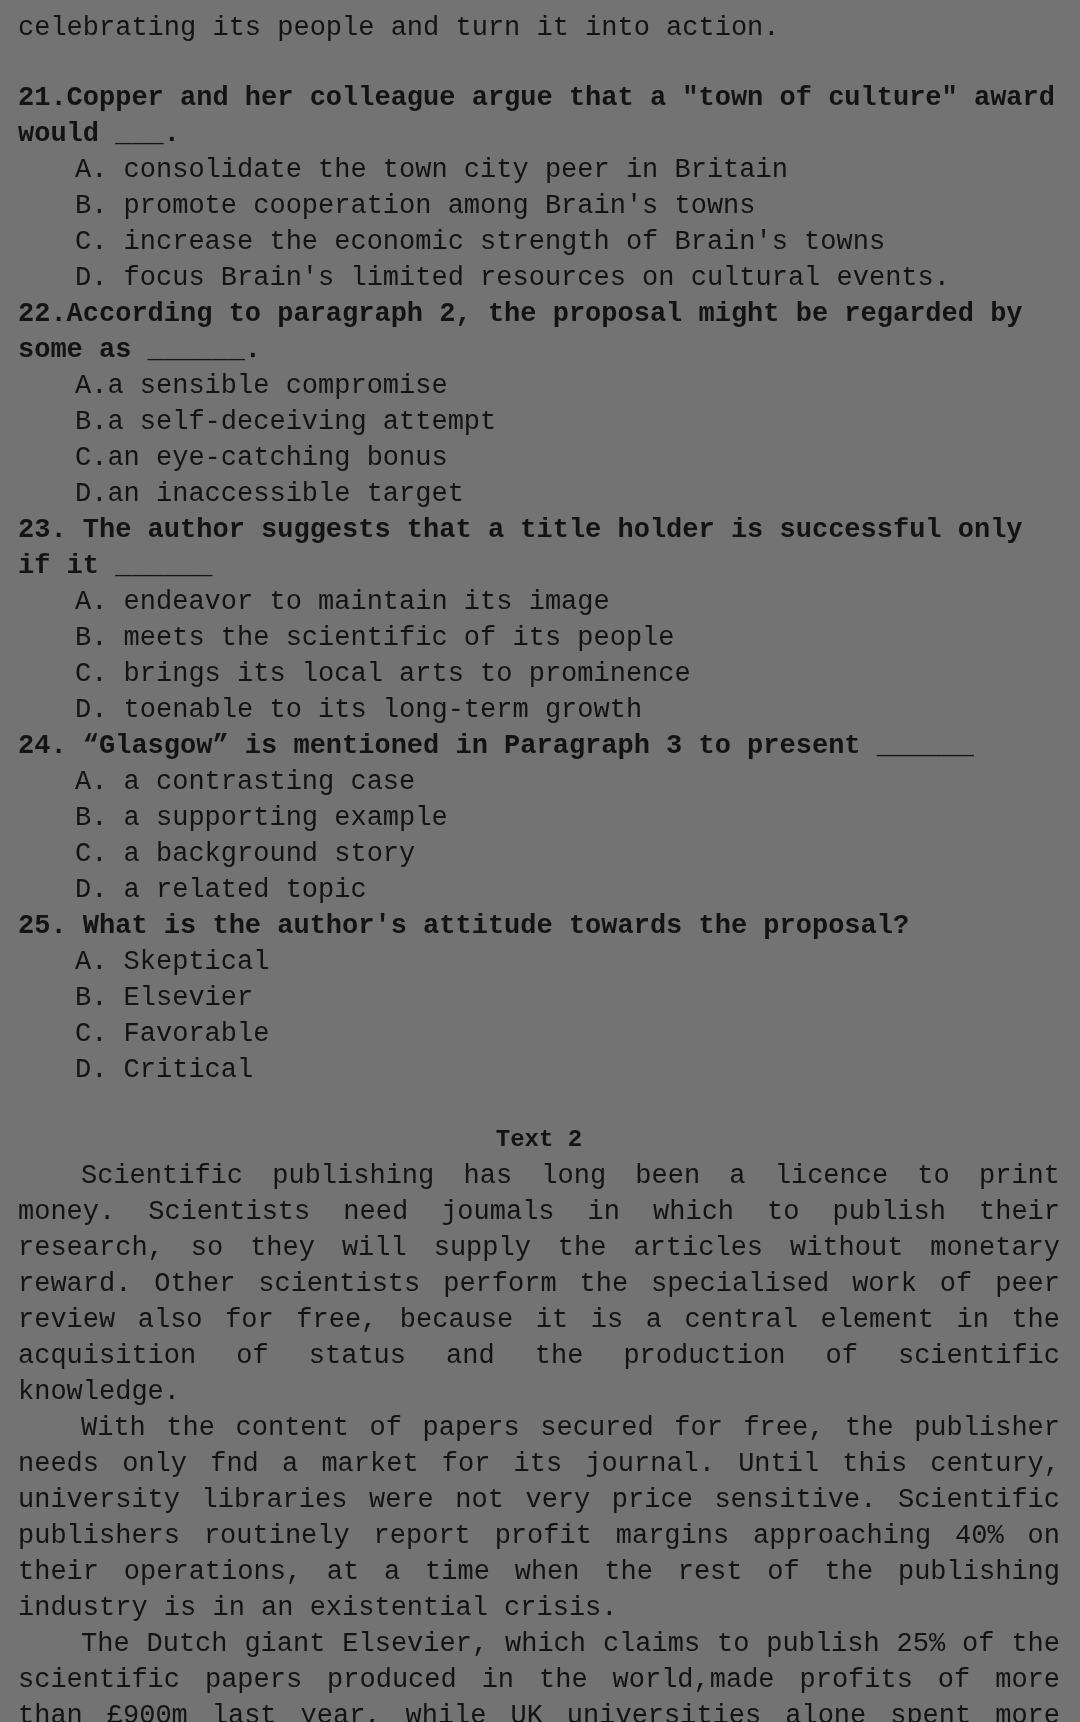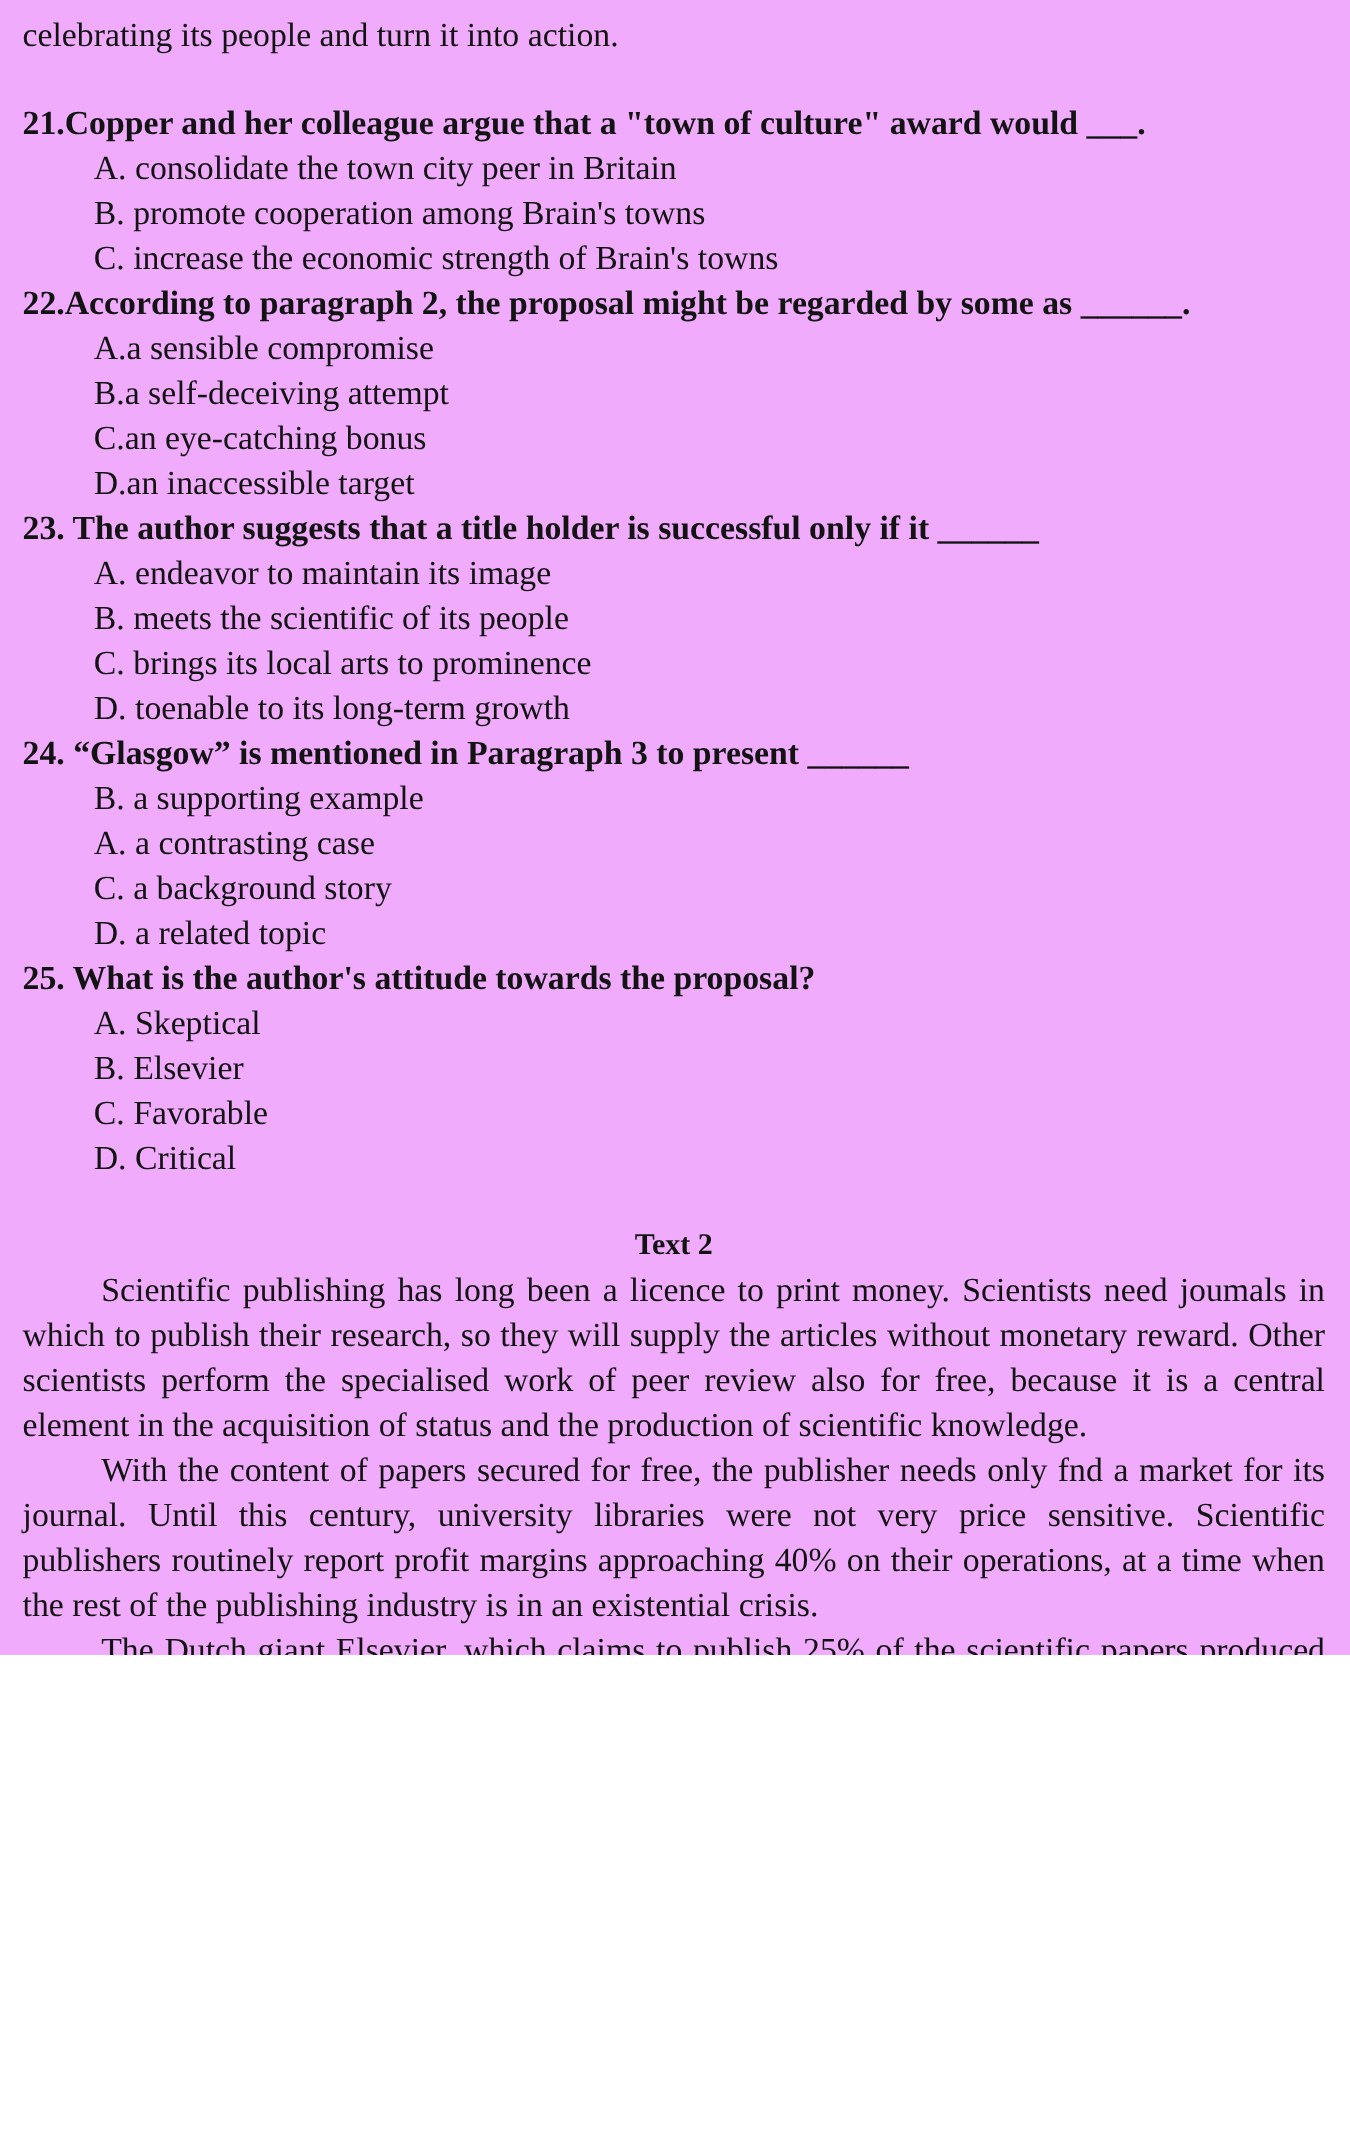--- a/index.html
+++ b/index.html
@@ -2,25 +2,25 @@
 <html><head>
 <meta charset="utf-8">
 <style>
   html, body {
     margin: 0;
     padding: 0;
     background: #ffffff;
   }
   .page {
     width: 1080px;
-    height: 1324px;
+    height: 1722px;
     box-sizing: border-box;
-    background: #f0abfc;
+    background: #737373;
     color: #131313;
-    font-family: Liberation Serif, serif;
+    font-family: Liberation Mono, monospace;
     font-size: 27px;
     line-height: 36px;
     padding: 10px 20px 10px 18px;
     overflow: hidden;
   }
   .intro {
     margin: 0 0 34px 0;
   }
   .question {
     margin: 0;
@@ -50,42 +50,43 @@
 
 <div class="page">
 
   <p class="intro">celebrating its people and turn it into action.</p>
 
   <div class="question">
     <p class="stem">21.Copper and her colleague argue that a "town of culture" award would ___.</p>
     <p class="option">A. consolidate the town city peer in Britain</p>
     <p class="option">B. promote cooperation among Brain's towns</p>
     <p class="option">C. increase the economic strength of Brain's towns</p>
+    <p class="option">D. focus Brain's limited resources on cultural events.</p>
   </div>
 
   <div class="question">
     <p class="stem">22.According to paragraph 2, the proposal might be regarded by some as ______.</p>
     <p class="option">A.a sensible compromise</p>
     <p class="option">B.a self-deceiving attempt</p>
     <p class="option">C.an eye-catching bonus</p>
     <p class="option">D.an inaccessible target</p>
   </div>
 
   <div class="question">
     <p class="stem">23. The author suggests that a title holder is successful only if it ______</p>
     <p class="option">A. endeavor to maintain its image</p>
     <p class="option">B. meets the scientific of its people</p>
     <p class="option">C. brings its local arts to prominence</p>
     <p class="option">D. toenable to its long-term growth</p>
   </div>
 
   <div class="question">
     <p class="stem">24. “Glasgow” is mentioned in Paragraph 3 to present ______</p>
+    <p class="option">A. a contrasting case</p>
     <p class="option">B. a supporting example</p>
-    <p class="option">A. a contrasting case</p>
     <p class="option">C. a background story</p>
     <p class="option">D. a related topic</p>
   </div>
 
   <div class="question">
     <p class="stem">25. What is the author's attitude towards the proposal?</p>
     <p class="option">A. Skeptical</p>
     <p class="option">B. Elsevier</p>
     <p class="option">C. Favorable</p>
     <p class="option">D. Critical</p>

